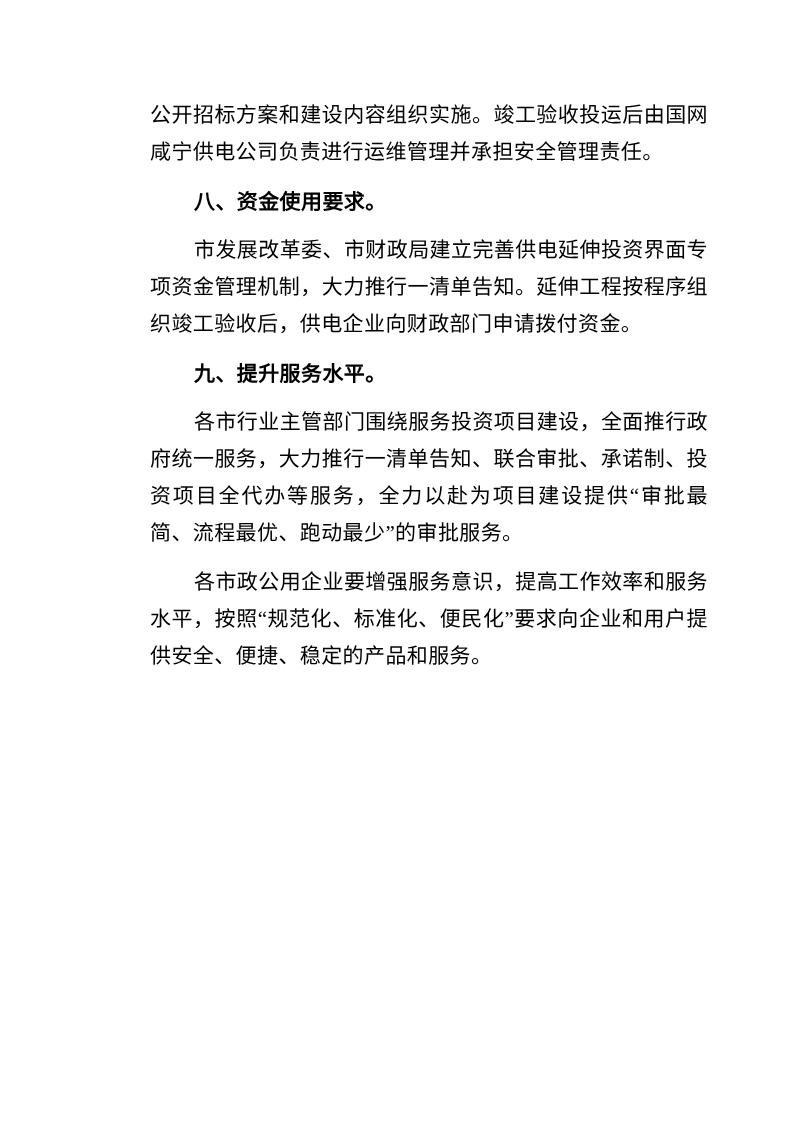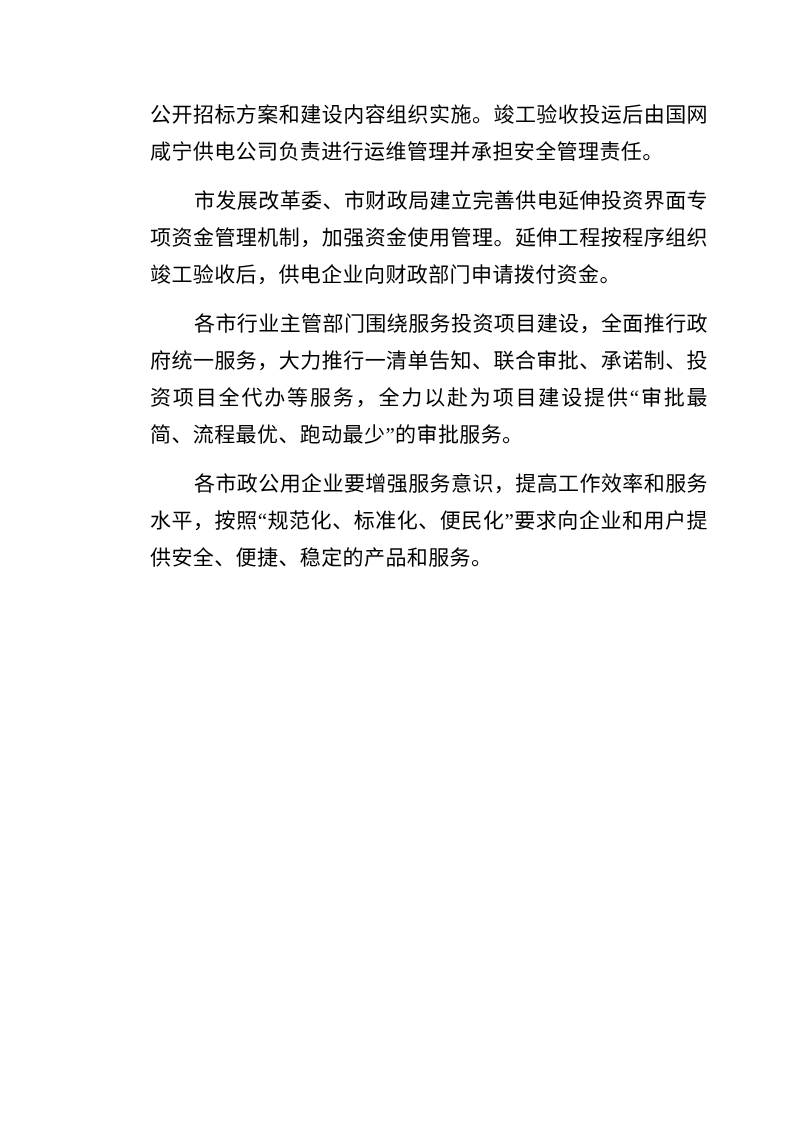--- a/index.html
+++ b/index.html
@@ -42,17 +42,19 @@
   p.indent {
     text-indent: 44px;
   }
 </style>
 </head>
 <body>
 
 <div class="page">
   <div class="doc-body" id="doc-body">
       <p class="block-body">公开招标方案和建设内容组织实施。竣工验收投运后由国网咸宁供电公司负责进行运维管理并承担安全管理责任。</p>
-      <p class="block-body indent">市发展改革委、市财政局建立完善供电延伸投资界面专项资金管理机制，加强资金使用管理。延伸工程按程序组织竣工验收后，供电企业向财政部门申请拨付资金。</p>
+      <p class="block-heading indent">八、资金使用要求。</p>
+      <p class="block-body indent">市发展改革委、市财政局建立完善供电延伸投资界面专项资金管理机制，大力推行一清单告知。延伸工程按程序组织竣工验收后，供电企业向财政部门申请拨付资金。</p>
+      <p class="block-heading indent">九、提升服务水平。</p>
       <p class="block-body indent">各市行业主管部门围绕服务投资项目建设，全面推行政府统一服务，大力推行一清单告知、联合审批、承诺制、投资项目全代办等服务，全力以赴为项目建设提供“审批最简、流程最优、跑动最少”的审批服务。</p>
       <p class="block-body indent">各市政公用企业要增强服务意识，提高工作效率和服务水平，按照“规范化、标准化、便民化”要求向企业和用户提供安全、便捷、稳定的产品和服务。</p>
     </div>
 </div>
 
 </body></html>

